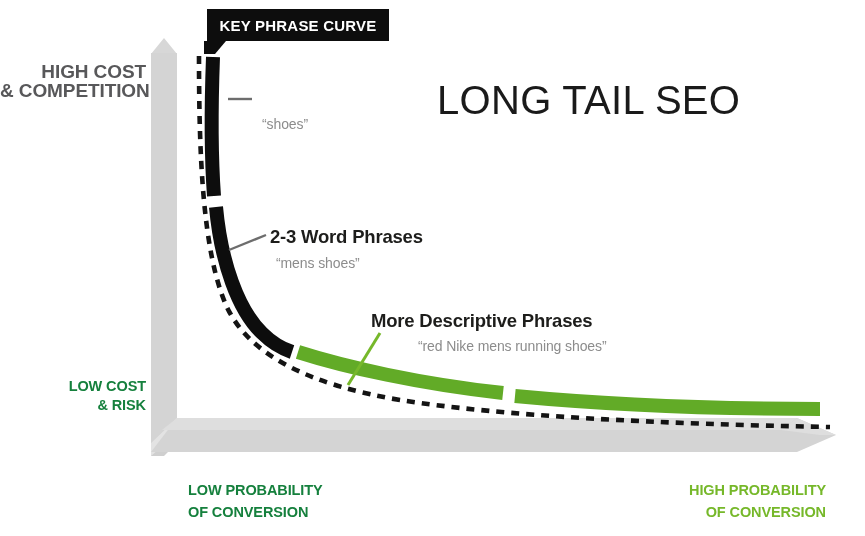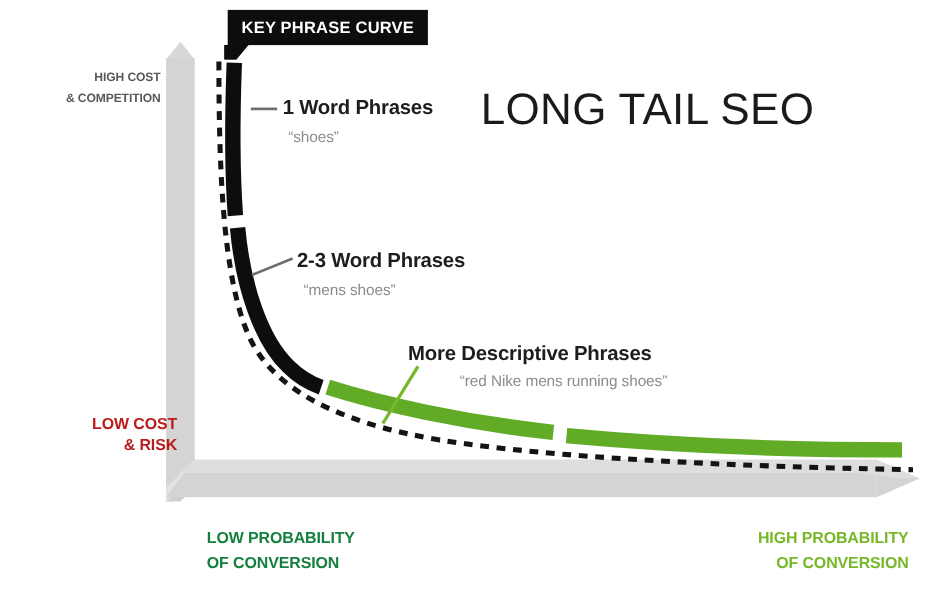--- a/index.html
+++ b/index.html
@@ -23,35 +23,34 @@
     position: absolute;
     left: 0; top: 0;
   }
 
   
   .txt { position: absolute; white-space: pre; }
 
   #axis-label-top {
     left: 0px; top: 62px; width: 146px;
     text-align: right;
-    font-size: 11px;
+    font-size: 19px;
     font-weight: bold;
     line-height: 19px;
     letter-spacing: -0.1px;
     color: #58585a;
   }
   #axis-label-bottom-left {
     left: 0px; top: 377px; width: 146px;
     text-align: right;
     font-size: 14.5px;
     font-weight: bold;
     line-height: 19px;
     letter-spacing: -0.1px;
-    color: #b91c1c;
-    margin-left: 15px;
+    color: #15803d;
   }
   #x-axis-label-left {
     left: 188px; top: 479px;
     font-size: 14.5px;
     font-weight: bold;
     line-height: 22px;
     letter-spacing: -0.1px;
     color: #15803d;
   }
   #x-axis-label-right {
@@ -179,21 +178,20 @@
 &amp; RISK</div>
 
   <div class="txt" id="x-axis-label-left">LOW PROBABILITY
 OF CONVERSION</div>
 
   <div class="txt" id="x-axis-label-right">HIGH PROBABILITY
 OF CONVERSION</div>
 
   <div class="txt" id="main-title">LONG TAIL SEO</div>
 
-  <div class="txt callout-title" id="callout-1">1 Word Phrases</div>
   <div class="txt callout-sub" id="callout-1-sub">“shoes”</div>
 
   <div class="txt callout-title" id="callout-2">2-3 Word Phrases</div>
   <div class="txt callout-sub" id="callout-2-sub">“mens shoes”</div>
 
   <div class="txt callout-title" id="callout-3">More Descriptive Phrases</div>
   <div class="txt callout-sub" id="callout-3-sub">“red Nike mens running shoes”</div>
 
 </div>
 

